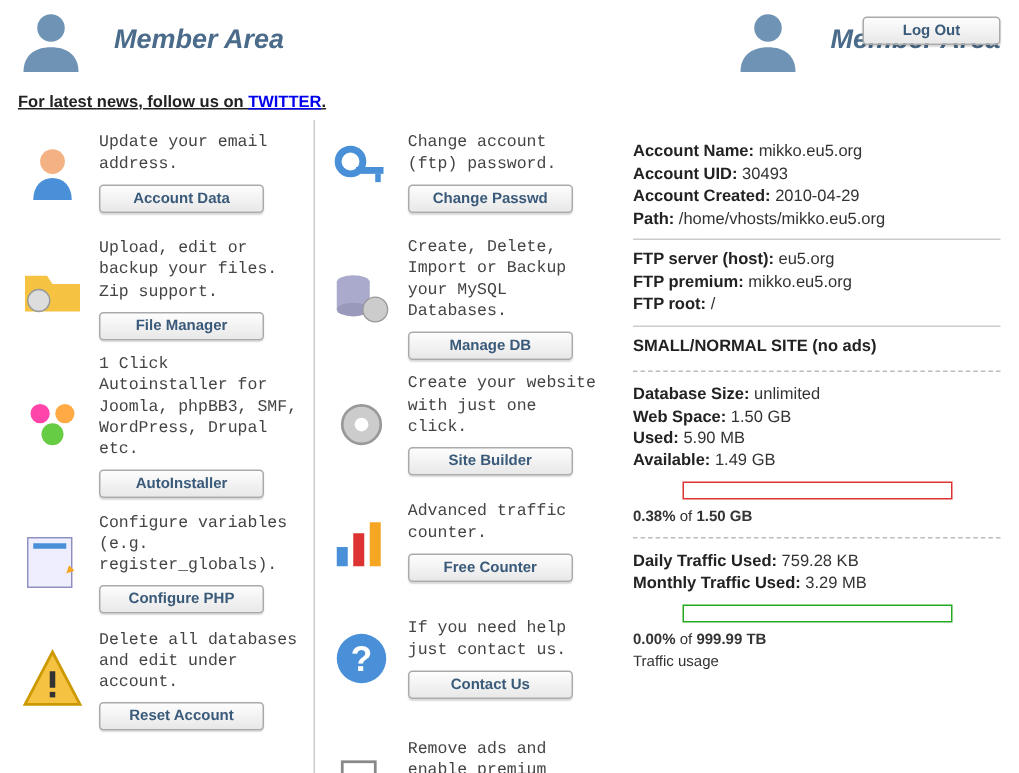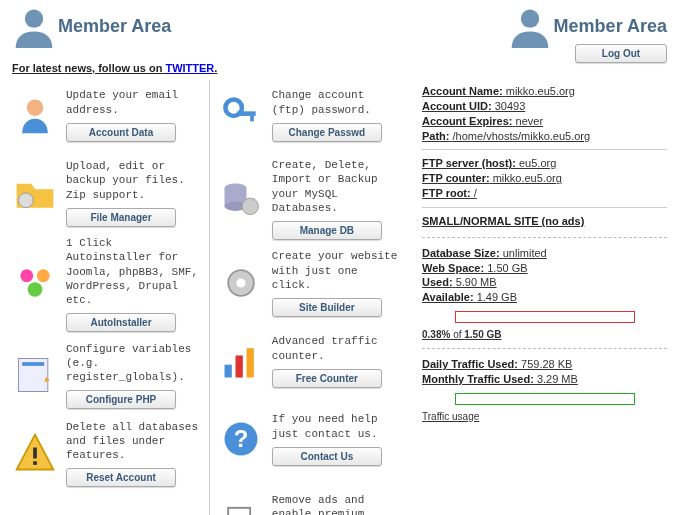--- a/index.html
+++ b/index.html
@@ -1,37 +1,37 @@
 <!DOCTYPE html>
 <html><head>
 <meta charset="utf-8">
 <style>
 * { box-sizing: border-box; margin: 0; padding: 0; }
 body { font-family: Verdana, Arial, sans-serif; font-size: 11px; color: #333; background: #fff; width: 679px; }
 .container { display: flex; }
 .left { width: 410px; padding: 8px 12px; }
 .right { width: 269px; padding: 0 12px 8px; position: relative; }
 .header-row { margin-bottom: 6px; position: relative; }
-.header-left, .header-right { font-size: 18px; color: #4a6b8a; font-weight: bold; display: flex; align-items: center; gap: 2px; }
+.header-left, .header-right { font-size: 18px; font-style: italic; color: #4a6b8a; font-weight: bold; display: flex; align-items: center; gap: 20px; }
 .header-right { justify-content: flex-end; }
 .subhdr { font-weight: bold; color: #222; text-decoration: underline; }
 .subhdr a { text-decoration: underline; }
 .cols { display: flex; gap: 8px; margin-top: 6px; }
 .col { width: 195px; }
 .col + .col { border-left: 1px solid #ccc; padding-left: 8px; }
 .item { display: flex; gap: 8px; margin-bottom: 8px; align-items: center; min-height: 70px; }
 .item .icon { width: 46px; height: 46px; flex: none; display: flex; align-items: center; justify-content: center; }
 .item .content { flex: 1; }
 .item .desc { line-height: 1.3; margin-bottom: 6px; min-height: 28px; font-family: "Courier New", monospace; color: #444; font-size: 11px; }
 .btn { display: inline-block; background: linear-gradient(#fdfdfd,#e8e8e8); border: 1px solid #aaa; border-radius: 3px; padding: 3px 10px; font-size: 10px; font-weight: bold; color: #3a5a7a; cursor: pointer; text-align: center; min-width: 110px; box-shadow: 0 1px 1px rgba(0,0,0,0.15); }
-.logout-btn { position: absolute; right: 12px; top: 44px; min-width: 92px; }
+.logout-btn { position: absolute; right: 12px; top: 11px; min-width: 92px; }
 hr.sep { border: none; border-top: 1px solid #ccc; margin: 6px 0; }
 .info-line { line-height: 1.35; font-family: Verdana, sans-serif; }
 .info-line b { color: #222; }
-.right-block { margin-top: 30px; text-decoration: underline; }
+.right-block { margin-top: 40px; }
 .bar-row { margin: 6px auto; width: 180px; height: 12px; border: 1px solid; background: #fff; }
 .bar-red { border-color: #d33; }
 .bar-green { border-color: #2a2; }
 .bar-text { text-align: left; font-size: 10px; margin-bottom: 4px; }
 .svgicon { width: 44px; height: 44px; }
 .divider { border-top: 1px dashed #bbb; margin: 8px 0; }
 </style>
 </head>
 <body>
 
@@ -106,21 +106,21 @@
           </div>
 
       <div class="item">
             <div class="icon">
               <svg viewBox="0 0 48 48" width="44" height="44">
                 <path d="M24 4L44 42H4z" fill="#f5c242" stroke="#c90" stroke-width="2"></path>
                 <rect x="22" y="18" width="4" height="12" fill="#333"></rect>
                 <rect x="22" y="33" width="4" height="4" fill="#333"></rect>
               </svg>
             </div>
-            <div class="content"><div class="desc">Delete all databases and files under features.</div><button class="btn">Reset Account</button></div>
+            <div class="content"><div class="desc">Delete all databases and edit under account.</div><button class="btn">Reset Account</button></div>
           </div>
 
       <div class="item">
             <div class="icon">
               <svg viewBox="0 0 48 48" width="44" height="44">
                 <path d="M4 14h16l4 6h20v20H4z" fill="#f5c242"></path>
                 <circle cx="34" cy="36" r="9" fill="#3a3"></circle>
                 <path d="M30 36l3 3 6-6" stroke="#fff" stroke-width="2" fill="none"></path>
               </svg>
             </div>
@@ -202,35 +202,36 @@
           </div>
 
     </div>
   </div>
 </div>
 
 <div class="right">
   <div class="right-block">
   <div class="info-line"><b>Account Name:</b> <span>mikko.eu5.org</span></div>
   <div class="info-line"><b>Account UID:</b> <span>30493</span></div>
-  <div class="info-line"><b>Account Expires:</b> <span>never</span></div>
+  <div class="info-line"><b>Account Created:</b> <span>2010-04-29</span></div>
   <div class="info-line"><b>Path:</b> <span>/home/vhosts/mikko.eu5.org</span></div>
   <hr class="sep">
   <div class="info-line"><b>FTP server (host):</b> <span>eu5.org</span></div>
-  <div class="info-line"><b>FTP counter:</b> <span>mikko.eu5.org</span></div>
+  <div class="info-line"><b>FTP premium:</b> <span>mikko.eu5.org</span></div>
   <div class="info-line"><b>FTP root:</b> <span>/</span></div>
   <hr class="sep">
   <div class="info-line"><b>SMALL/NORMAL SITE (no ads)</b></div>
   <div class="divider"></div>
   <div class="info-line"><b>Database Size:</b> <span>unlimited</span></div>
   <div class="info-line"><b>Web Space:</b> <span>1.50 GB</span></div>
   <div class="info-line"><b>Used:</b> <span>5.90 MB</span></div>
   <div class="info-line"><b>Available:</b> <span>1.49 GB</span></div>
   <div class="bar-row bar-red"></div>
   <div class="bar-text"><b>0.38%</b><span> of </span><b>1.50 GB</b></div>
   <div class="divider"></div>
   <div class="info-line"><b>Daily Traffic Used:</b> <span>759.28 KB</span></div>
   <div class="info-line"><b>Monthly Traffic Used:</b> <span>3.29 MB</span></div>
   <div class="bar-row bar-green"></div>
+  <div class="bar-text"><b>0.00%</b><span> of </span><b>999.99 TB</b></div>
   <div class="bar-text">Traffic usage</div>
   </div>
 </div>
 </div>
 
 </body></html>

